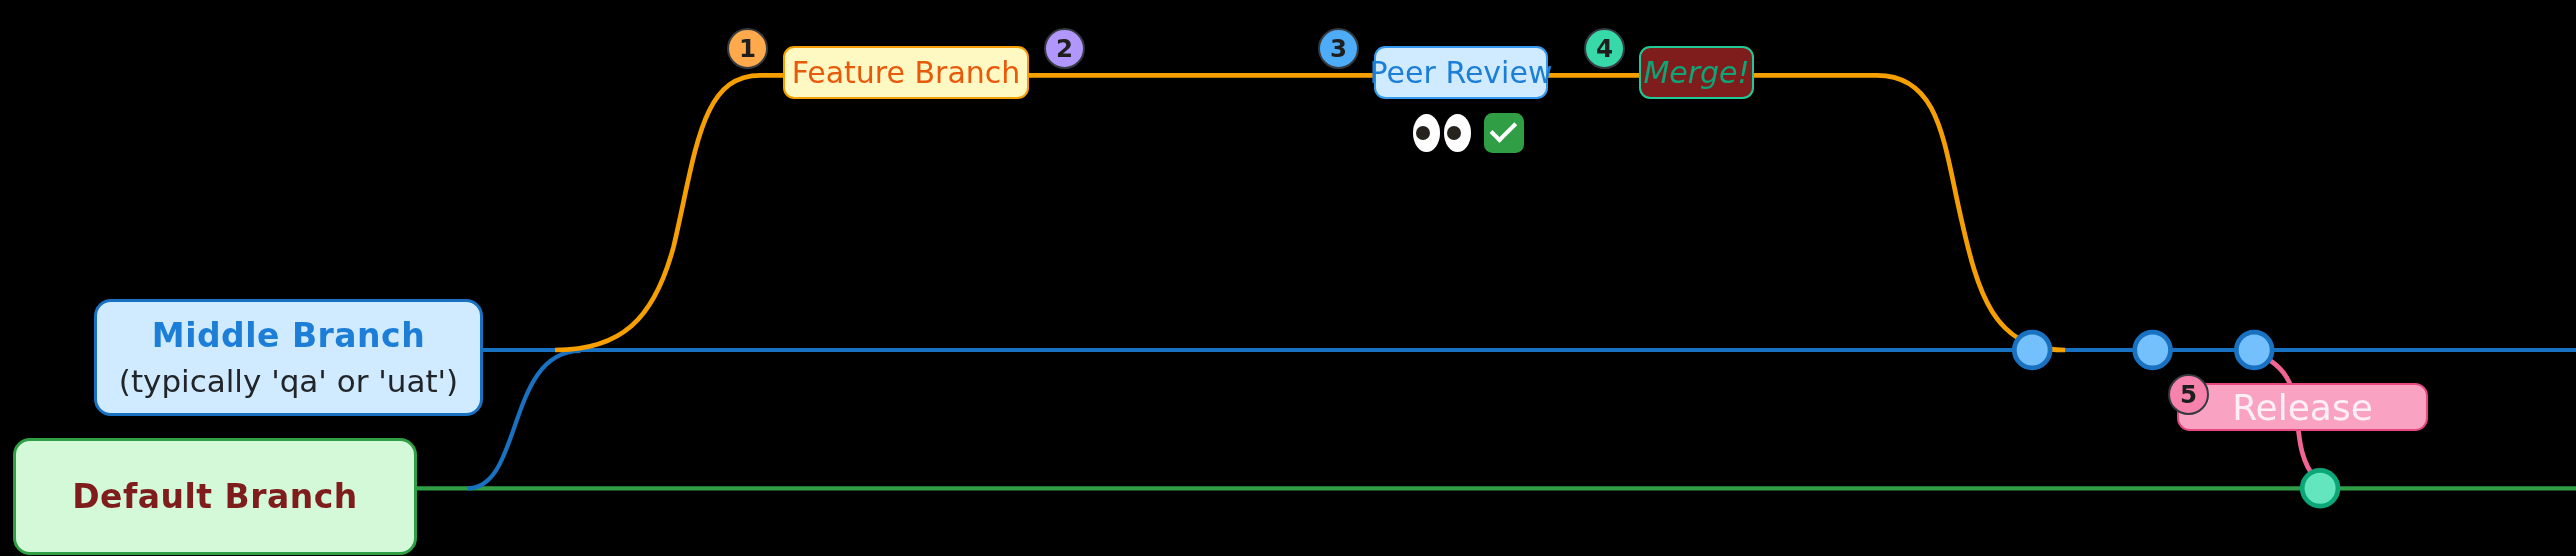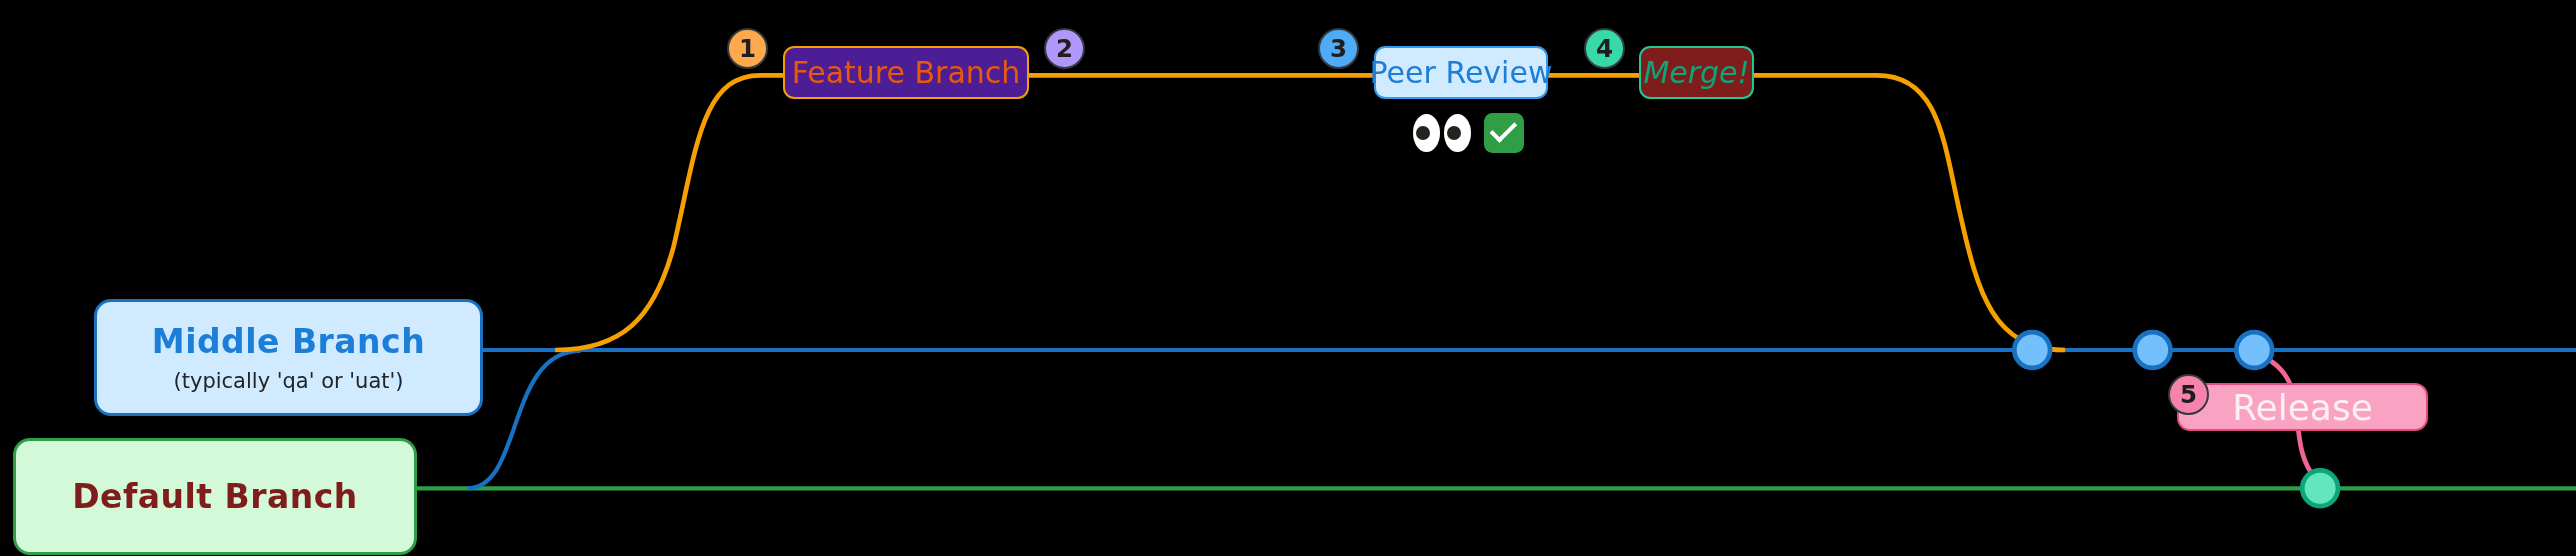--- a/index.html
+++ b/index.html
@@ -13,42 +13,42 @@
   .branch-box {
     position:absolute; border-radius:17px; z-index:2;
     display:flex; flex-direction:column; align-items:center; justify-content:center;
     gap:7.5px; text-align:center;margin-top:6px;
   }
   .branch-box.middle  { left:94px; top:293px; width:383px; height:111px; background:#D0EBFF; border:3.8px solid #1971C2; }
   .branch-box.default { left:13px;  top:432px; width:398px; height:111px; background:#D3F9D8; border:3.8px solid #2F9E44; }
   .branch-title { font-size:33px; font-weight:bold; letter-spacing:0.5px; }
   .middle  .branch-title { color:#1C7ED6; }
   .default .branch-title { color:#7f1d1d; }
-  .branch-sub { font-size:21px; color:#212529; }
+  .branch-sub { font-size:31px; color:#212529; }
 
   
   .badge {
     position:absolute; width:41px; height:41px; border-radius:50%;
     border:2.8px solid #343a40; box-sizing:border-box; z-index:4;
     display:flex; align-items:center; justify-content:center;
     font-size:24.5px; font-weight:bold; color:#1e1e1e;
   }
   .badge.b1 { left:727px;  top:28px;  background:#FFA94D; }
   .badge.b2 { left:1044px; top:28px;  background:#B197FC; }
   .badge.b3 { left:1318px; top:28px;  background:#4DABF7; }
   .badge.b4 { left:1584px; top:28px;  background:#38D9A9; }
   .badge.b5 { left:2168px; top:374px; background:#F783AC; }
 
   
   .step-box {
     position:absolute; top:46px; height:53px; border-radius:11.3px; z-index:3;
     display:flex; align-items:center; justify-content:center;
     font-size:30px; white-space:nowrap; box-sizing:border-box;
   }
-  .step-box.feature { left:783px;  width:246px; background:#4c1d95; border:2.8px solid #F59F00; color:#E8590C; }
+  .step-box.feature { left:783px;  width:246px; background:#fef9c3; border:2.8px solid #F59F00; color:#E8590C; }
   .step-box.pr      { left:1099px; width:213px; background:#F3F0FF; border:2.8px solid #9775FA; color:#7950F2; }
   .step-box.review  { left:1374px; width:174px; background:#D0EBFF; border:2.8px solid #339AF0; color:#1C7ED6; }
   .step-box.merge   { left:1639px; width:115px; background:#7f1d1d; border:2.8px solid #20C997; color:#0CA678; font-style:italic; }
 
   .release-box {
     position:absolute; left:2177px; top:383px; width:251px; height:48px; z-index:3;
     background:#FAA2C1; border:2.8px solid #E64980; border-radius:13px; box-sizing:border-box;
     color:#FFF0F6; font-size:36px; display:flex; align-items:center; justify-content:center;
     white-space:nowrap;
   }

